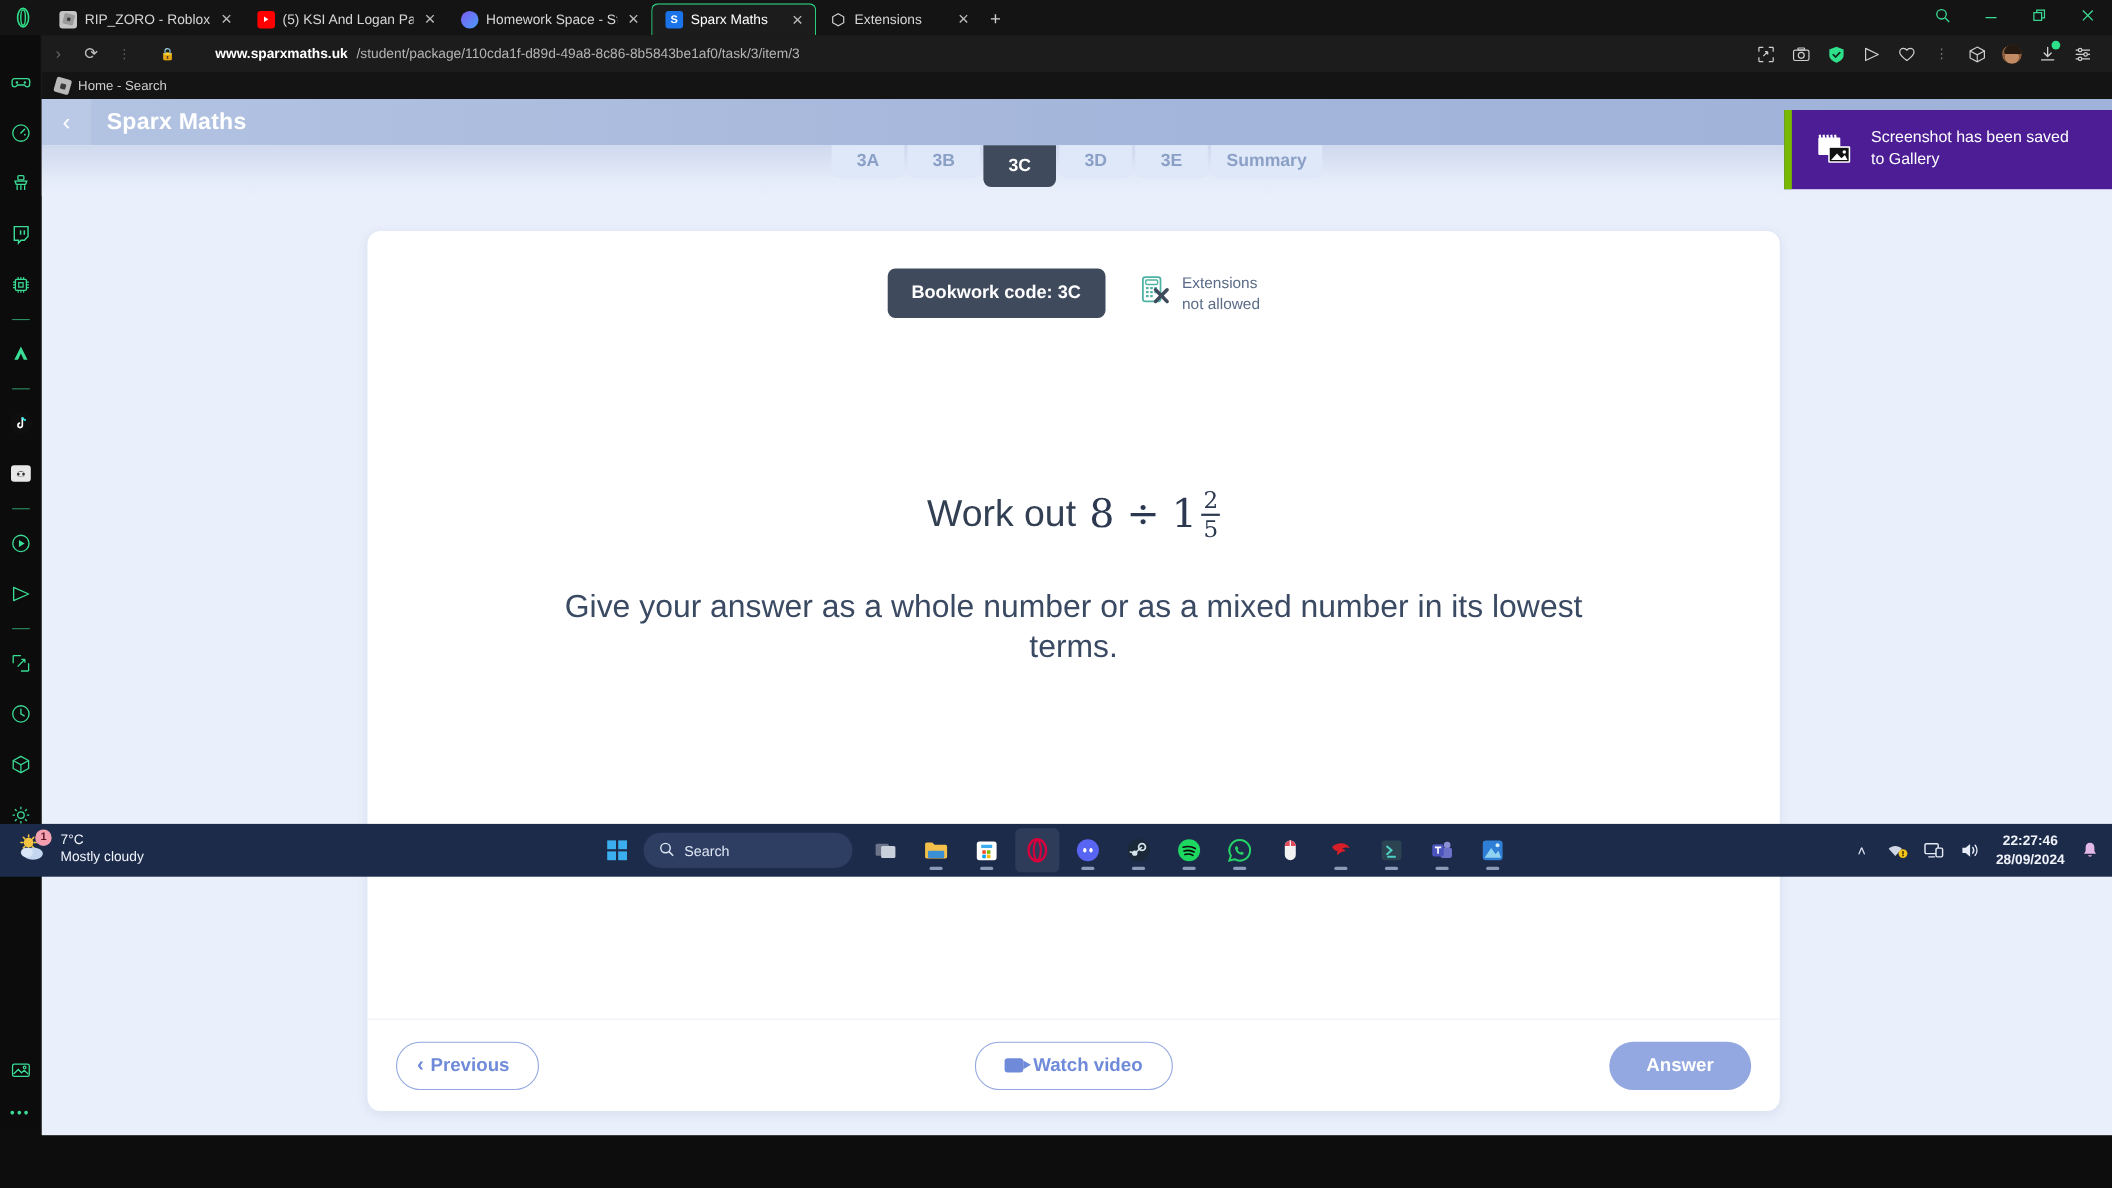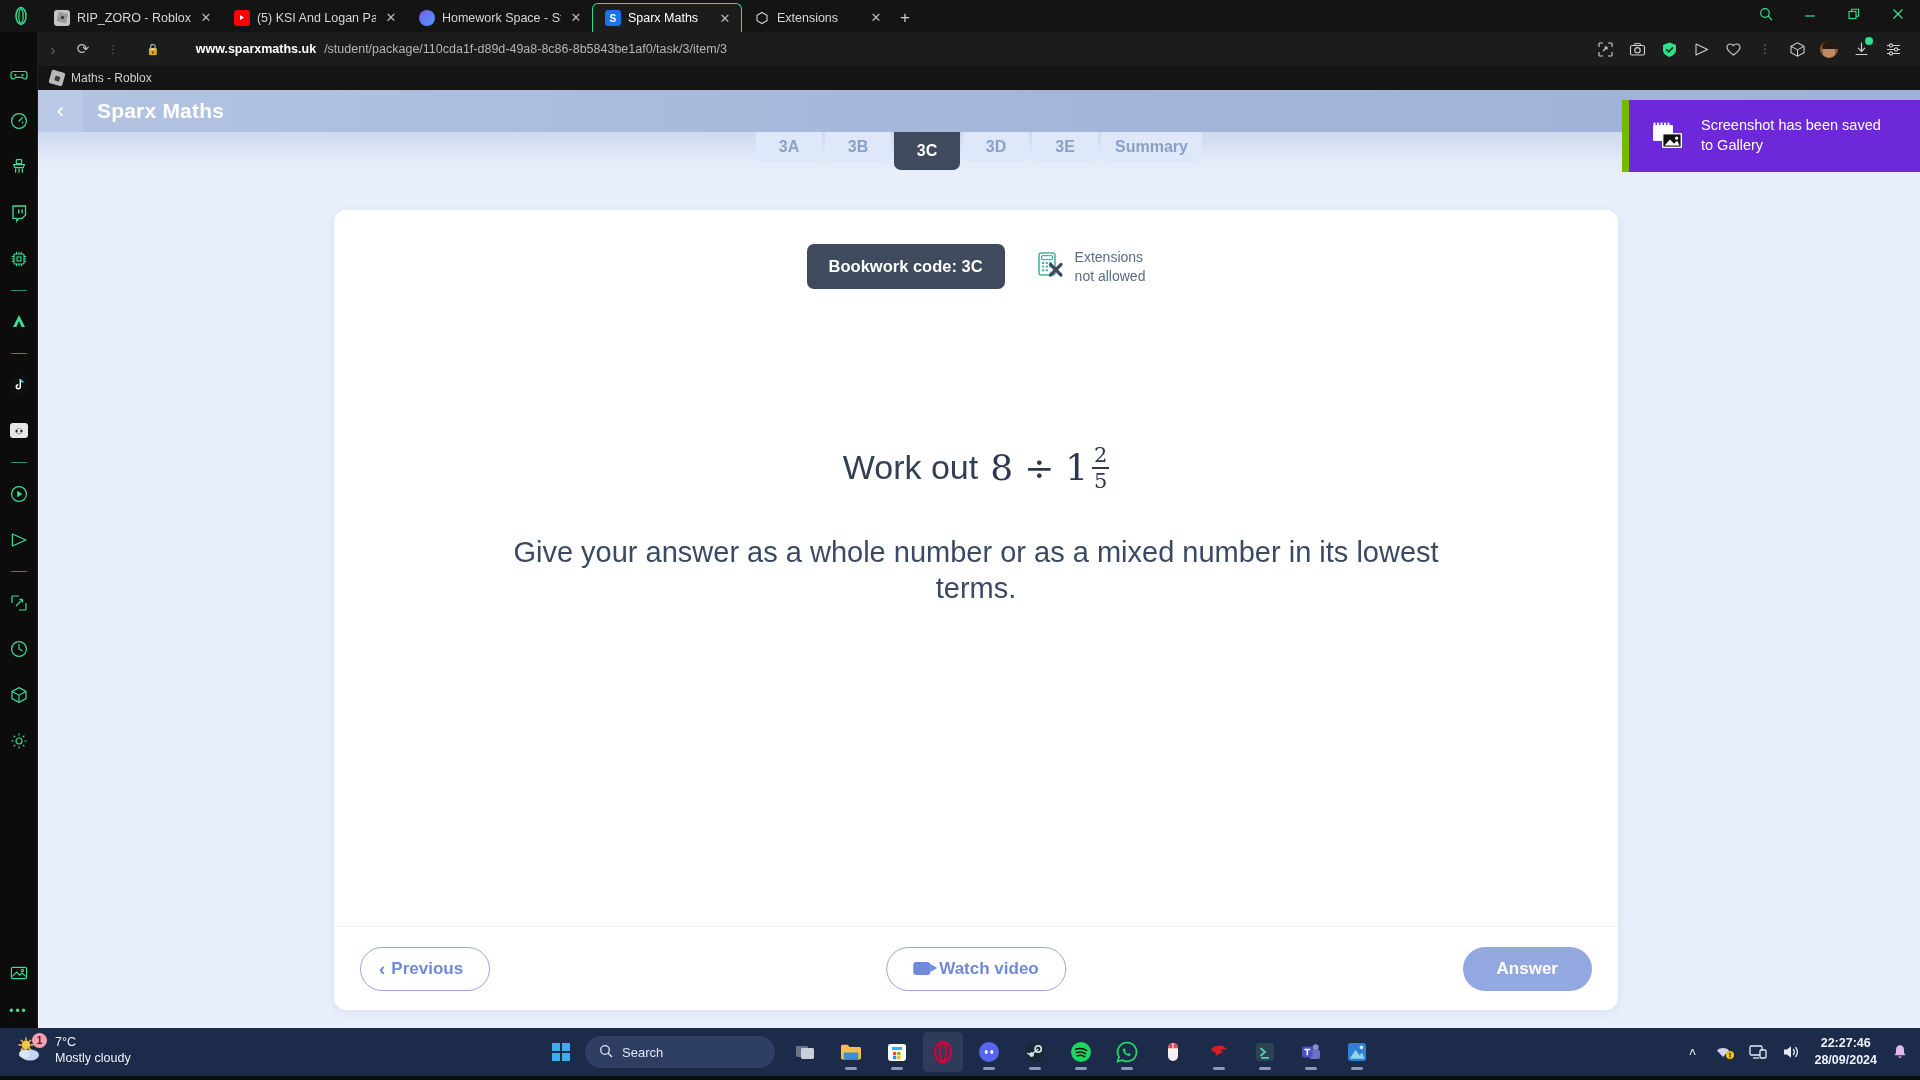--- a/index.html
+++ b/index.html
@@ -2,21 +2,21 @@
 <html><head>
 <meta charset="utf-8">
 <style>
   * { box-sizing: border-box; margin: 0; padding: 0; }
   html, body {
     width: 1920px; height: 1080px;
     overflow: hidden;
     font-family: "Liberation Sans", sans-serif;
     background: #0d0d0d;
   }
-  #screen { position: relative; width: 1920px; height: 1076px; }
+  #screen { position: relative; width: 1920px; height: 797px; }
 
   
   .browser {
     position: absolute; left: 0; top: 0; width: 1920px; height: 1032px;
     background: #141414;
   }
   .tabstrip {
     position: absolute; left: 0; top: 0; width: 1920px; height: 32px;
     display: flex; align-items: flex-end;
   }
@@ -194,21 +194,21 @@
     border-left: 7px solid #6f8ad8;
   }
   .btn-answer {
     margin-left: auto; background: #93a8e0; color: #fff;
     padding: 12px 34px; border-radius: 26px; font-size: 17px; font-weight: bold;
   }
 
   
   .notif {
     position: absolute; right: 0; top: 100px; width: 298px; height: 72px;
-    background: #6d28d9; display: flex; align-items: center; gap: 16px; padding-left: 22px;
+    background: #4c1d95; display: flex; align-items: center; gap: 16px; padding-left: 22px;
     border-left: 7px solid #76b900;
   }
   .notif-text { color: #fff; font-size: 14.5px; line-height: 1.35; }
   .notif-icon { position: relative; width: 34px; height: 30px; flex: 0 0 34px; }
 
   
   .taskbar {
     position: absolute; left: 0; bottom: 0; width: 1920px; height: 48px;
     background: #1d2b4b;
   }
@@ -393,21 +393,21 @@
               <circle cx="6" cy="4.5" r="1.6" fill="#1c1c1c" stroke="#cfcfcf" stroke-width="1.1"></circle>
               <circle cx="11" cy="8.5" r="1.6" fill="#1c1c1c" stroke="#cfcfcf" stroke-width="1.1"></circle>
               <circle cx="6" cy="12.5" r="1.6" fill="#1c1c1c" stroke="#cfcfcf" stroke-width="1.1"></circle>
             </svg>
         </div>
       </div>
     </div>
 
     <div class="bookmarks">
       <span class="bm-ico"></span>
-      <span>Maths - Roblox</span>
+      <span>Home - Search</span>
     </div>
 
     <div class="sidebar">
       <div class="sb-item">
         <svg width="20" height="20" viewBox="0 0 20 20">
             <path d="M4.2 6.5h11.6c1.3 0 2.2 1.1 2.2 2.4v2.5c0 1.6-1.1 2.6-2.4 2.6-1.2 0-1.8-.9-2.4-1.7H6.8c-.6.8-1.2 1.7-2.4 1.7-1.3 0-2.4-1-2.4-2.6V8.9c0-1.3.9-2.4 2.2-2.4z" fill="none" stroke="#3bdd96" stroke-width="1.2"></path>
             <circle cx="6.4" cy="10" r="1.1" fill="#3bdd96"></circle>
             <circle cx="13.6" cy="10" r="1.1" fill="#3bdd96"></circle>
           </svg>
       </div>

